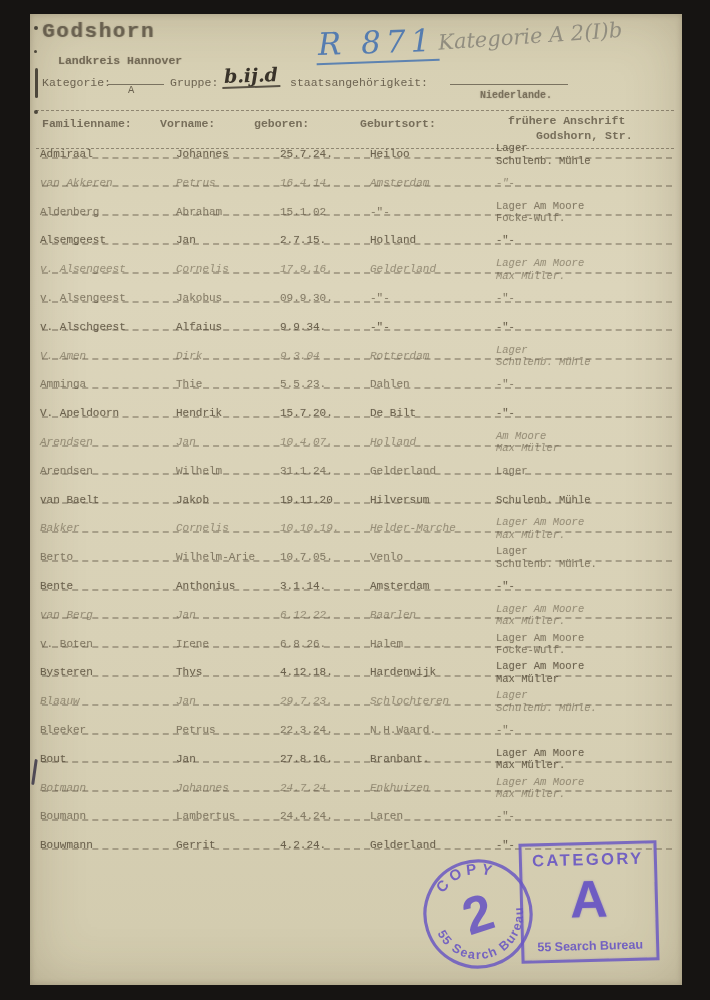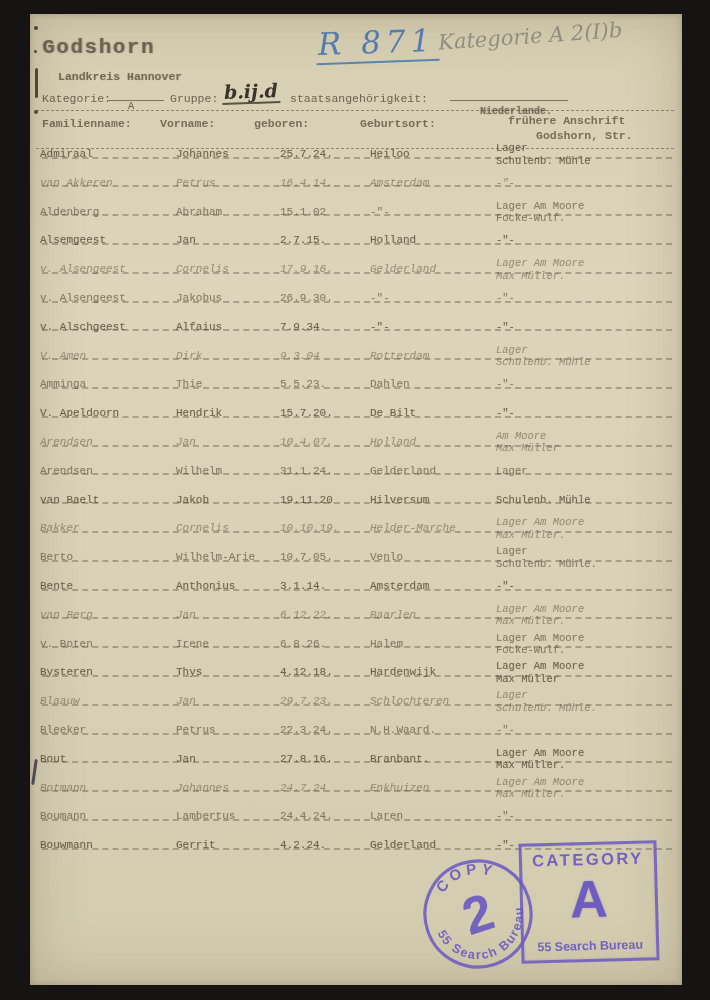--- a/index.html
+++ b/index.html
@@ -7,21 +7,21 @@
     width:710px;height:1000px;position:relative;overflow:hidden;
     background:#161412;
     font-family:"Liberation Mono","DejaVu Sans Mono",monospace;
   }
   
   .paper{
     position:absolute;left:30px;top:14px;width:652px;height:971px;
     background:linear-gradient(180deg,#d6cfb2,#dcd5bb 28%,#d8d1b6 65%,#d2cbae);
     box-shadow:inset 0 0 55px rgba(80,66,38,.22), inset 0 0 6px rgba(60,50,30,.25);
   }
-  .typed{color:rgba(84,75,58,.82);margin-top:16px;}
+  .typed{color:rgba(84,75,58,.82);}
   
   .hdr-title{
     position:absolute;left:12px;top:6px;font-size:21px;font-weight:bold;letter-spacing:1.5px;
     color:rgba(74,66,52,.55);text-shadow:1px 0 0 rgba(74,66,52,.35),0 0 2px rgba(74,66,52,.25);
   }
   .hdr-landkreis{
     position:absolute;left:28px;top:40px;font-size:11.5px;font-weight:bold;
     color:rgba(80,70,54,.6);text-shadow:0 0 1px rgba(80,70,54,.4);
   }
   .hdr-meta{position:absolute;left:12px;top:58px;width:630px;height:34px;font-size:11.5px;}
@@ -184,31 +184,31 @@
     <span class="f-place">Gelderland</span>
     <div class="camp">
           <div>Lager Am Moore</div>
           <div>Max Müller.</div>
         </div>
   </div>
 
   <div class="row">
     <span class="f-sur">v. Alsengeest</span>
     <span class="f-first">Jakobus</span>
-    <span class="f-born">26.9.30.</span>
+    <span class="f-born">09.9.30.</span>
     <span class="f-place">-"-</span>
     <div class="camp single">
           <div>-"-</div>
         </div>
   </div>
 
   <div class="row">
     <span class="f-sur">v. Alschgeest</span>
     <span class="f-first">Alfaius</span>
-    <span class="f-born">7.9.34.</span>
+    <span class="f-born">9.9.34.</span>
     <span class="f-place">-"-</span>
     <div class="camp single">
           <div>-"-</div>
         </div>
   </div>
 
   <div class="row">
     <span class="f-sur">V. Amen</span>
     <span class="f-first">Dirk</span>
     <span class="f-born">9.3.04</span>

